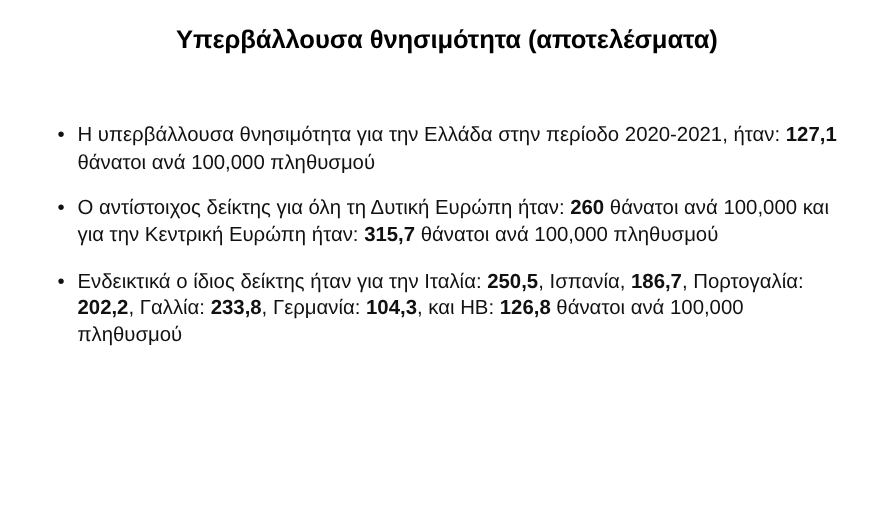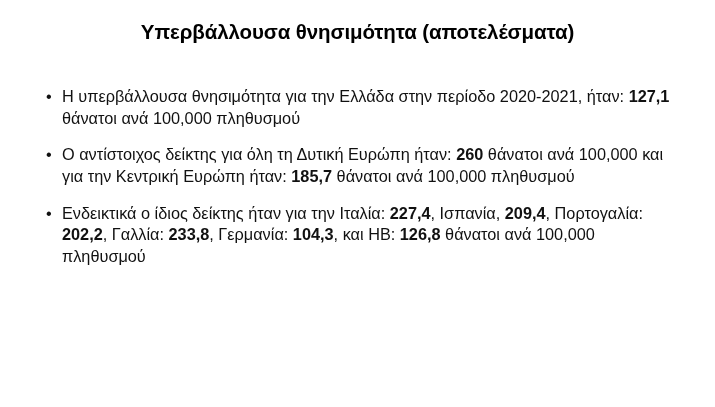--- a/index.html
+++ b/index.html
@@ -52,20 +52,21 @@
   .bullet .dot {
     position: absolute;
     left: 2px;
     top: 0px;
     font-size: 16.3px;
     line-height: 1.33;
     color: #111111;
   }
   .bullet .txt {
     display: block;
+    margin-top: 12px;
   }
   .bullet b {
     font-weight: bold;
   }
 </style>
 </head>
 <body>
 
 <div class="slide">
 
@@ -73,22 +74,22 @@
 
   <div class="bullets">
 
     <div class="bullet">
       <span class="dot">•</span>
       <span class="txt">Η υπερβάλλουσα θνησιμότητα για την Ελλάδα στην περίοδο 2020-2021, ήταν: <b>127,1</b> θάνατοι ανά 100,000 πληθυσμού</span>
     </div>
 
     <div class="bullet">
       <span class="dot">•</span>
-      <span class="txt">Ο αντίστοιχος δείκτης για όλη τη Δυτική Ευρώπη ήταν: <b>260</b> θάνατοι ανά 100,000 και για την Κεντρική Ευρώπη ήταν: <b>185,7</b> θάνατοι ανά 100,000 πληθυσμού</span>
+      <span class="txt">Ο αντίστοιχος δείκτης για όλη τη Δυτική Ευρώπη ήταν: <b>260</b> θάνατοι ανά 100,000 και για την Κεντρική Ευρώπη ήταν: <b>315,7</b> θάνατοι ανά 100,000 πληθυσμού</span>
     </div>
 
     <div class="bullet">
       <span class="dot">•</span>
-      <span class="txt">Ενδεικτικά ο ίδιος δείκτης ήταν για την Ιταλία: <b>227,4</b>, Ισπανία, <b>209,4</b>, Πορτογαλία: <b>202,2</b>, Γαλλία: <b>233,8</b>, Γερμανία: <b>104,3</b>, και ΗΒ: <b>126,8</b> θάνατοι ανά 100,000 πληθυσμού</span>
+      <span class="txt">Ενδεικτικά ο ίδιος δείκτης ήταν για την Ιταλία: <b>250,5</b>, Ισπανία, <b>186,7</b>, Πορτογαλία: <b>202,2</b>, Γαλλία: <b>233,8</b>, Γερμανία: <b>104,3</b>, και ΗΒ: <b>126,8</b> θάνατοι ανά 100,000 πληθυσμού</span>
     </div>
 
   </div>
 </div>
 
 </body></html>

